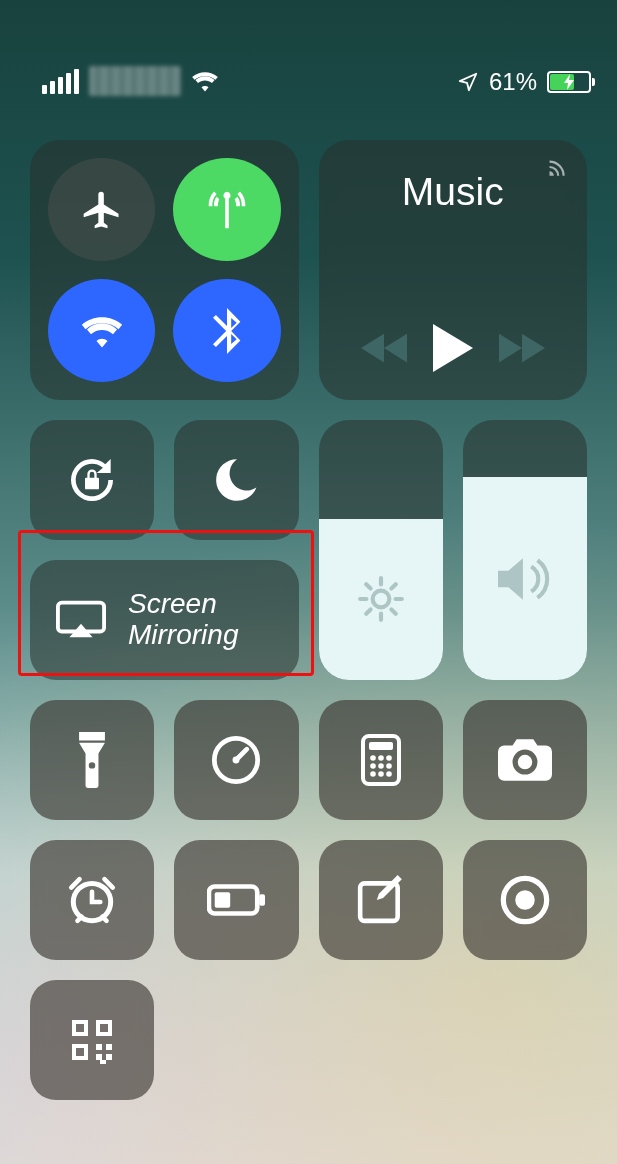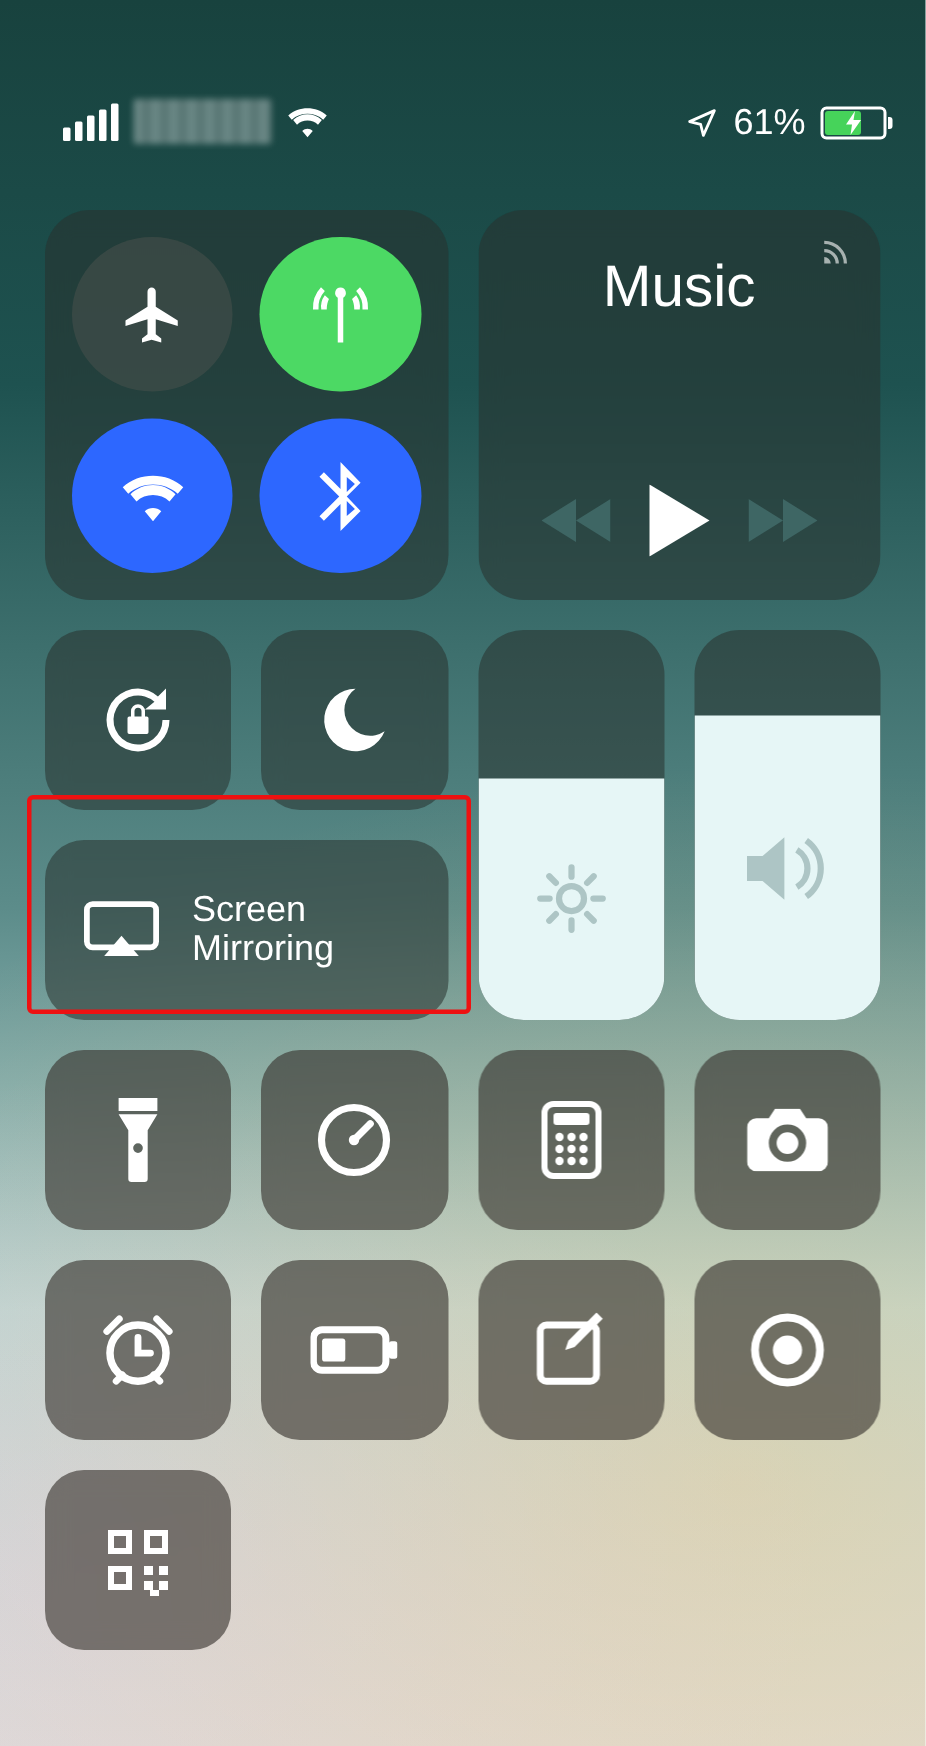--- a/index.html
+++ b/index.html
@@ -79,21 +79,21 @@
   .vslider .fill {
     width:100%; background:#e6f6f6; display:flex; align-items:center; justify-content:center;
   }
   .vslider .fill svg { opacity:.45; }
   .brightness .fill { height:62%; }
   .volume .fill { height:78%; }
 
   .screen-mirror {
     grid-column: span 2; justify-content:flex-start; gap:22px; padding-left:26px;
   }
-  .sm-text { font-size:24px; line-height:1.1; }
+  .sm-text { font-size:28px; line-height:1.1;font-style:italic; }
   .highlight-box {
     position:absolute; border:3px solid #e11; border-radius:4px;
     left: 18px; top: 530px; width: 296px; height: 146px;
     pointer-events:none;
   }
 
   svg { fill:#fff; }
   .ghost svg { fill:#3e6664; }
 </style>
 </head>

